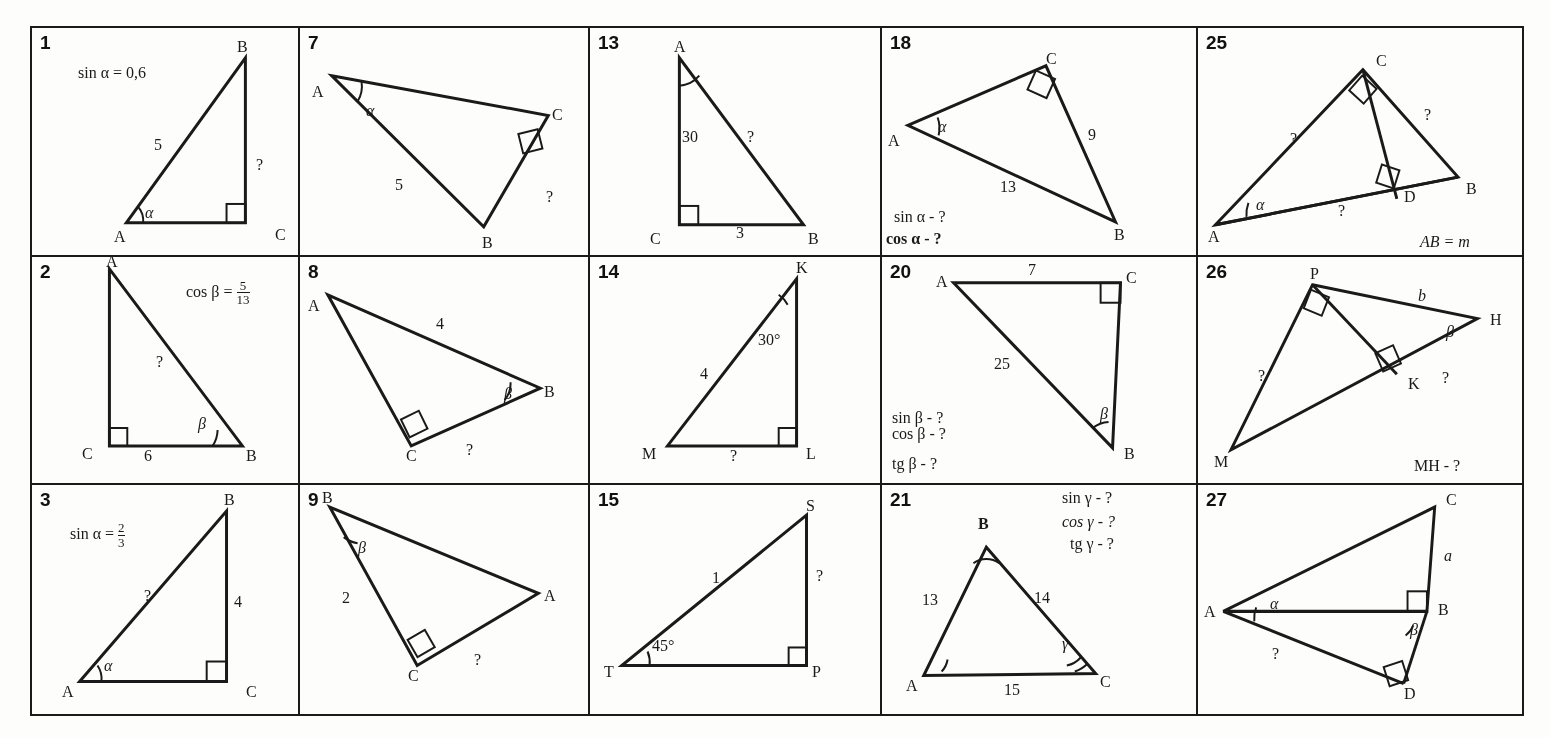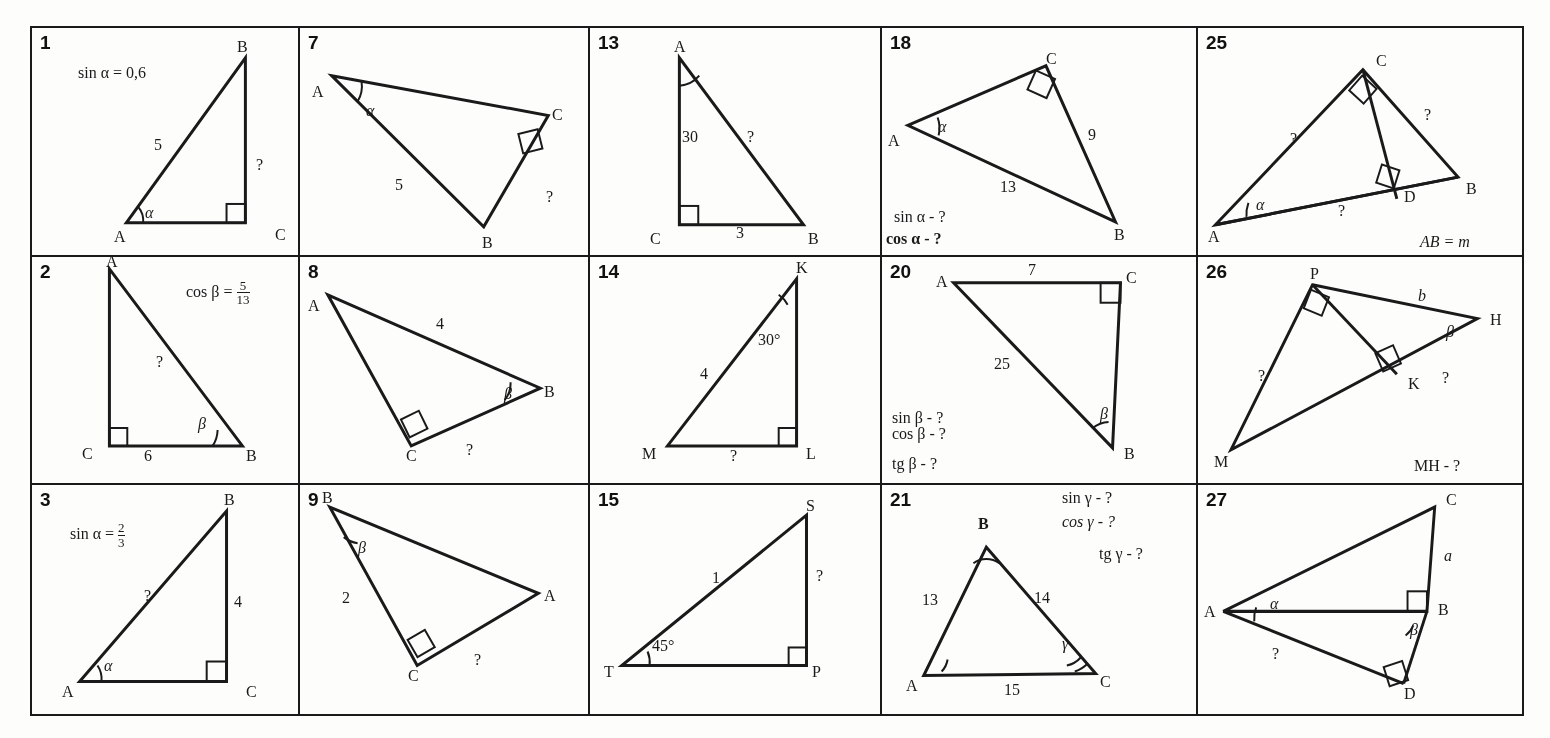--- a/index.html
+++ b/index.html
@@ -349,21 +349,21 @@
       </div>
       <div class="lbl" style="left:96px;top:30px;font-weight:bold;">B</div>
       <div class="lbl" style="left:24px;top:192px;">A</div>
       <div class="lbl" style="left:218px;top:188px;">C</div>
       <div class="lbl" style="left:40px;top:106px;">13</div>
       <div class="lbl" style="left:152px;top:104px;">14</div>
       <div class="lbl" style="left:122px;top:196px;">15</div>
       <div class="lbl it" style="left:180px;top:150px;">γ</div>
       <div class="txtblock" style="left:180px;top:2px;">sin γ - ?</div>
       <div class="txtblock" style="left:180px;top:26px;font-style:italic;">cos γ - ?</div>
-      <div class="txtblock" style="left:188px;top:58px;margin-left:29px;">tg γ - ?</div>
+      <div class="txtblock" style="left:188px;top:48px;">tg γ - ?</div>
     </div>
 
     <div class="cell">
       <div class="num">27</div>
       <div class="fig">
         <svg viewBox="0 0 334 228" preserveAspectRatio="none">
           <polygon points="26,126 244,22 236,126" fill="none" stroke="#1a1a1a" stroke-width="3"></polygon>
           <line x1="26" y1="126" x2="212" y2="198" stroke="#1a1a1a" stroke-width="3"></line>
           <line x1="236" y1="126" x2="212" y2="198" stroke="#1a1a1a" stroke-width="3"></line>
           <line x1="26" y1="126" x2="236" y2="126" stroke="#1a1a1a" stroke-width="2"></line>

